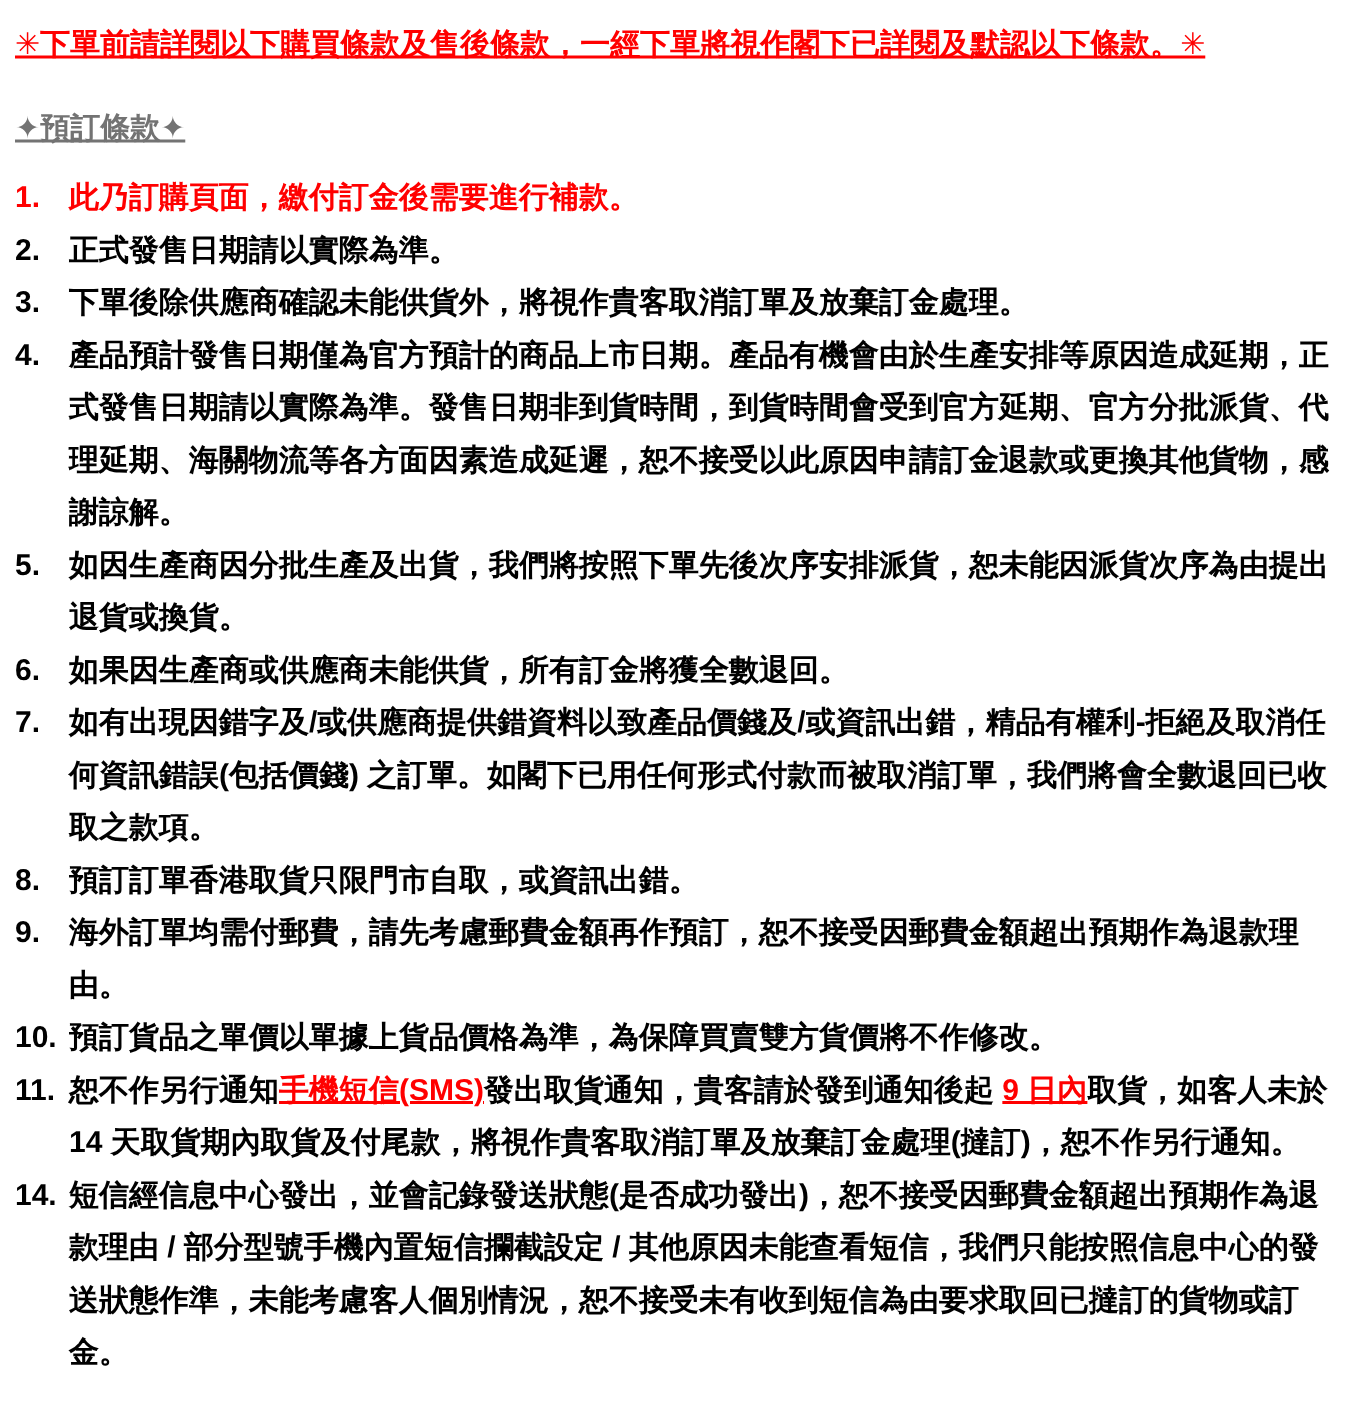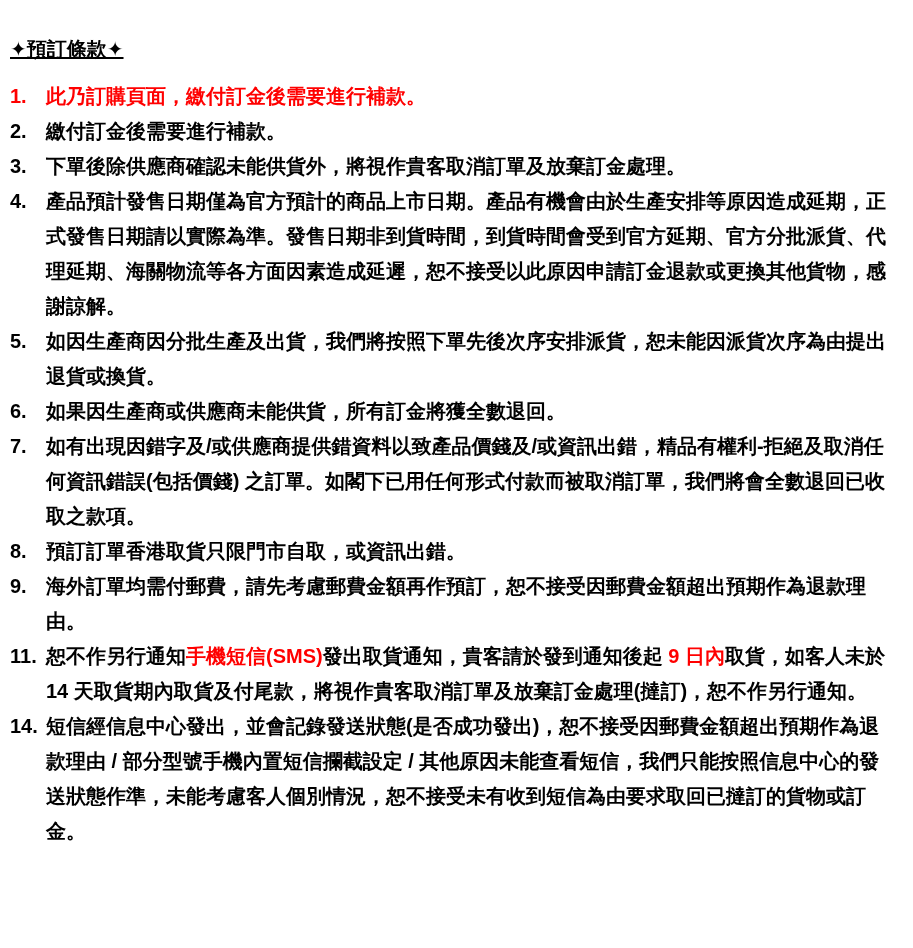--- a/index.html
+++ b/index.html
@@ -21,21 +21,21 @@
   }
   .title {
     color: #ff0000;
     font-size: 20px;
     line-height: 1.6;
     text-decoration: underline;
     margin: 4px 0 0 0;
     font-weight: bold;
   }
   .section-heading {
-    color: #000000;
+    color: #737373;
     font-size: 20px;
     text-decoration: underline;
     margin: 26px 0 16px 0;
     font-weight: bold;
   }
   .terms-list {
     list-style: none;
     margin: 0;
     padding: 0;
     font-size: 20px;
@@ -52,37 +52,39 @@
     white-space: nowrap;
   }
   .term-item .text {
     flex: 1 1 auto;
   }
   .red {
     color: #ff0000;
   }
   .red-underline {
     color: #ff0000;
+    text-decoration: underline;
   }
 </style>
 </head>
 <body>
 
 <div class="page">
+  <h1 class="title">✳下單前請詳閱以下購買條款及售後條款，一經下單將視作閣下已詳閱及默認以下條款。✳</h1>
 
   <h2 class="section-heading">✦預訂條款✦</h2>
 
   <ol class="terms-list" id="terms-list">
       <li class="term-item red">
         <span class="num">1.</span>
         <span class="text"><span>此乃訂購頁面，繳付訂金後需要進行補款。</span></span>
       </li>
       <li class="term-item">
         <span class="num">2.</span>
-        <span class="text"><span>繳付訂金後需要進行補款。</span></span>
+        <span class="text"><span>正式發售日期請以實際為準。</span></span>
       </li>
       <li class="term-item">
         <span class="num">3.</span>
         <span class="text"><span>下單後除供應商確認未能供貨外，將視作貴客取消訂單及放棄訂金處理。</span></span>
       </li>
       <li class="term-item">
         <span class="num">4.</span>
         <span class="text"><span>產品預計發售日期僅為官方預計的商品上市日期。產品有機會由於生產安排等原因造成延期，正式發售日期請以實際為準。發售日期非到貨時間，到貨時間會受到官方延期、官方分批派貨、代理延期、海關物流等各方面因素造成延遲，恕不接受以此原因申請訂金退款或更換其他貨物，感謝諒解。</span></span>
       </li>
       <li class="term-item">
@@ -99,20 +101,24 @@
       </li>
       <li class="term-item">
         <span class="num">8.</span>
         <span class="text"><span>預訂訂單香港取貨只限門市自取，或資訊出錯。</span></span>
       </li>
       <li class="term-item">
         <span class="num">9.</span>
         <span class="text"><span>海外訂單均需付郵費，請先考慮郵費金額再作預訂，恕不接受因郵費金額超出預期作為退款理由。</span></span>
       </li>
       <li class="term-item">
+        <span class="num">10.</span>
+        <span class="text"><span>預訂貨品之單價以單據上貨品價格為準，為保障買賣雙方貨價將不作修改。</span></span>
+      </li>
+      <li class="term-item">
         <span class="num">11.</span>
         <span class="text"><span>恕不作另行通知</span><span class="red-underline">手機短信(SMS)</span><span>發出取貨通知，貴客請於發到通知後起 </span><span class="red-underline">9 日內</span><span>取貨，如客人未於 14 天取貨期內取貨及付尾款，將視作貴客取消訂單及放棄訂金處理(撻訂)，恕不作另行通知。</span></span>
       </li>
       <li class="term-item">
         <span class="num">14.</span>
         <span class="text"><span>短信經信息中心發出，並會記錄發送狀態(是否成功發出)，恕不接受因郵費金額超出預期作為退款理由 / 部分型號手機內置短信攔截設定 / 其他原因未能查看短信，我們只能按照信息中心的發送狀態作準，未能考慮客人個別情況，恕不接受未有收到短信為由要求取回已撻訂的貨物或訂金。</span></span>
       </li>
     </ol>
 </div>
 

